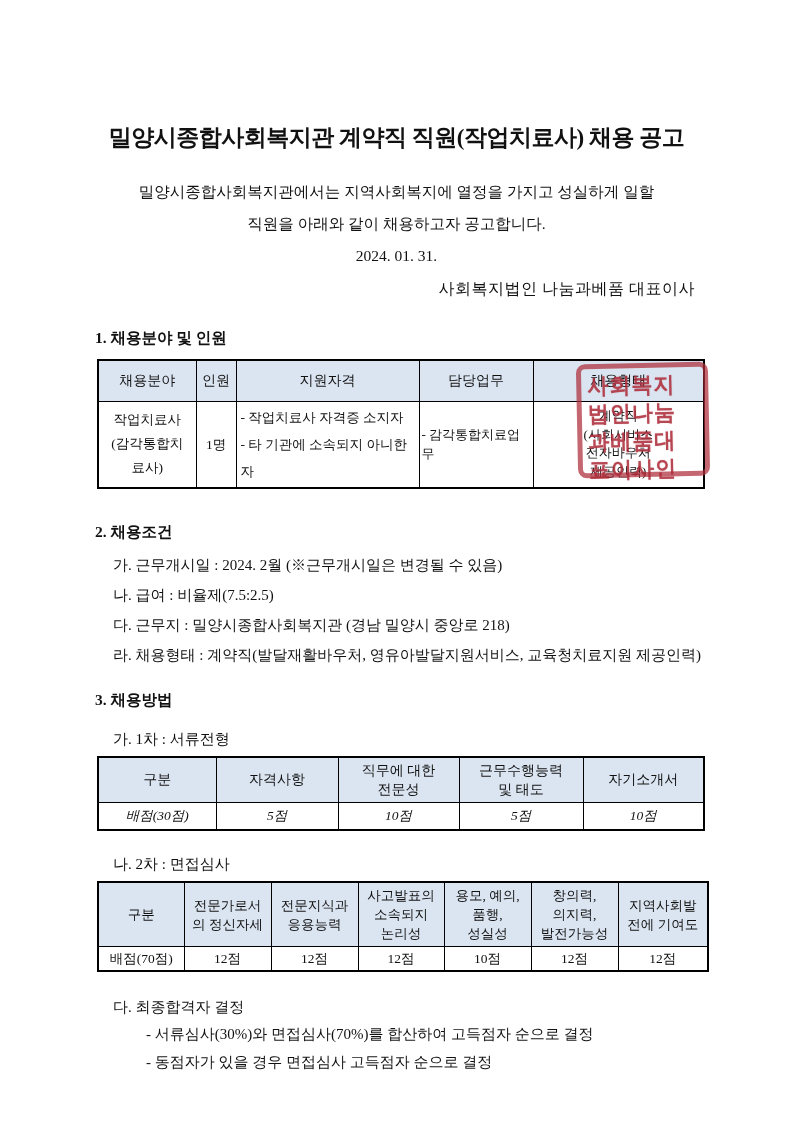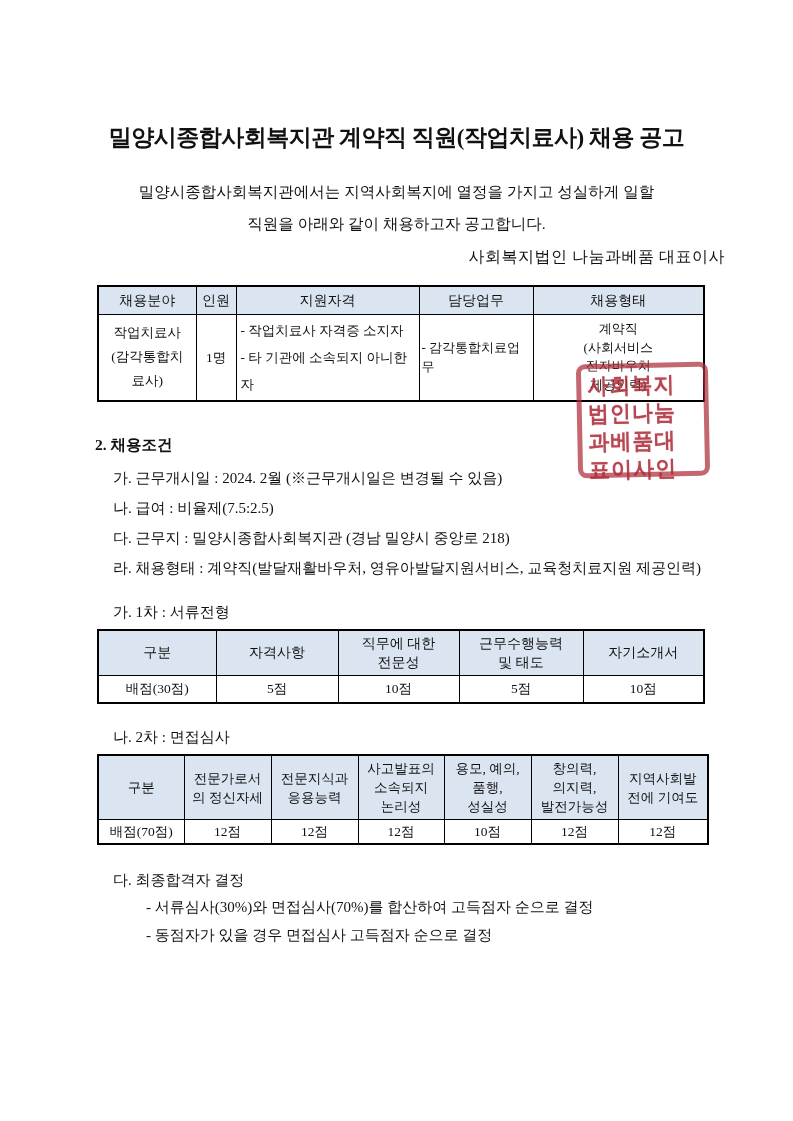--- a/index.html
+++ b/index.html
@@ -10,21 +10,21 @@
     color:#111; position:relative; overflow:hidden;
   }
   .page { position:relative; width:793px; height:1121px; }
 
   .doc-title {
     margin-top:122px; text-align:center;
     font-size:23px; font-weight:bold; letter-spacing:-0.5px; line-height:32px;
   }
   .intro { margin-top:22px; text-align:center; font-size:15.5px; line-height:32px; }
   .date-line { text-align:center; font-size:15.5px; line-height:32px; }
-  .signer-line { text-align:right; padding-right:68px; font-size:16px; line-height:34px; letter-spacing:0.5px; }
+  .signer-line { text-align:right; padding-right:98px; font-size:16px; line-height:34px; letter-spacing:0.5px; }
 
   
   .seal {
     position:absolute; left:577px; top:241px; width:132px; height:114px;
     border:5px solid rgba(173,44,58,0.72); border-radius:9px;
     transform:rotate(-1.2deg);
     display:flex; flex-direction:column; justify-content:space-around;
     padding:3px 6px; pointer-events:none;
   }
   .seal-line {
@@ -42,63 +42,65 @@
   table { border-collapse:collapse; table-layout:fixed; margin-left:97px; }
   table, th, td { border:1px solid #000; }
   table { border-width:2px; }
   th {
     background:#dbe5f1; font-weight:normal; text-align:center; vertical-align:middle;
     font-size:14px; line-height:19px; padding:3px 1px;
   }
   td { text-align:center; vertical-align:middle; font-size:13.5px; line-height:19px; padding:2px 7px; }
 
   .t1 { width:606px; margin-top:11px; }
-  .t1 th { height:28px; }
+  .t1 th { height:41px; }
   .t1 td { height:78px; }
   .t1 .cell-left { text-align:left; padding-left:4px; }
   .t1 .cell-field div { line-height:24px; }
   .t1 .cell-qual div { line-height:27px; }
   .t1 .cell-duty { text-align:left; padding-left:2px; font-size:13px; }
   .t1 .cell-type div { line-height:18.5px; font-size:13px; }
 
   .sub-line { margin-left:113px; font-size:15px; line-height:20px; }
   .list-item { margin-left:113px; font-size:15px; line-height:30px; }
 
   .t2 { width:606px; margin-top:7px; }
   .t2 th { height:45px; }
-  .t2 td { height:28px; }
+  .t2 td { height:28px;font-style:italic; }
 
   .t3 { width:610px; margin-top:7px; }
   .t3 th { height:62px; font-size:13.5px; }
   .t3 td { height:16px; }
 
   .dash-item { margin-left:146px; font-size:15px; line-height:28px; }
 </style>
 </head>
 <body>
 
 <div class="page">
 
   <div class="doc-title">밀양시종합사회복지관 계약직 직원(작업치료사) 채용 공고</div>
 
   <div class="intro">
     <div>밀양시종합사회복지관에서는 지역사회복지에 열정을 가지고 성실하게 일할</div>
     <div>직원을 아래와 같이 채용하고자 공고합니다.</div>
   </div>
 
+  <div class="date-line">2024. 01. 31.</div>
 
   <div class="signer-line">사회복지법인 나눔과베품 대표이사</div>
 
   <div class="seal">
     <div class="seal-line">사회복지</div>
     <div class="seal-line">법인나눔</div>
     <div class="seal-line">과베품대</div>
     <div class="seal-line">표이사인</div>
   </div>
 
+  <div class="sec-heading sec1-heading">1. 채용분야 및 인원</div>
 
   <table class="t1">
     <colgroup>
       <col style="width:98px">
         <col style="width:40px">
         <col style="width:183px">
         <col style="width:114px">
         <col style="width:171px">
     </colgroup>
     <thead>
@@ -133,20 +135,21 @@
   </table>
 
   <div class="sec-heading sec2-heading">2. 채용조건</div>
   <div style="margin-top:8px">
     <div class="list-item">가. 근무개시일 : 2024. 2월 (※근무개시일은 변경될 수 있음)</div>
     <div class="list-item">나. 급여 : 비율제(7.5:2.5)</div>
     <div class="list-item">다. 근무지 : 밀양시종합사회복지관 (경남 밀양시 중앙로 218)</div>
     <div class="list-item">라. 채용형태 : 계약직(발달재활바우처, 영유아발달지원서비스, 교육청치료지원 제공인력)</div>
   </div>
 
+  <div class="sec-heading sec3-heading">3. 채용방법</div>
   <div class="sub-line" style="margin-top:19px">가. 1차 : 서류전형</div>
 
   <table class="t2">
     <colgroup>
       <col style="width:118px">
         <col style="width:122px">
         <col style="width:121px">
         <col style="width:124px">
         <col style="width:121px">
     </colgroup>

